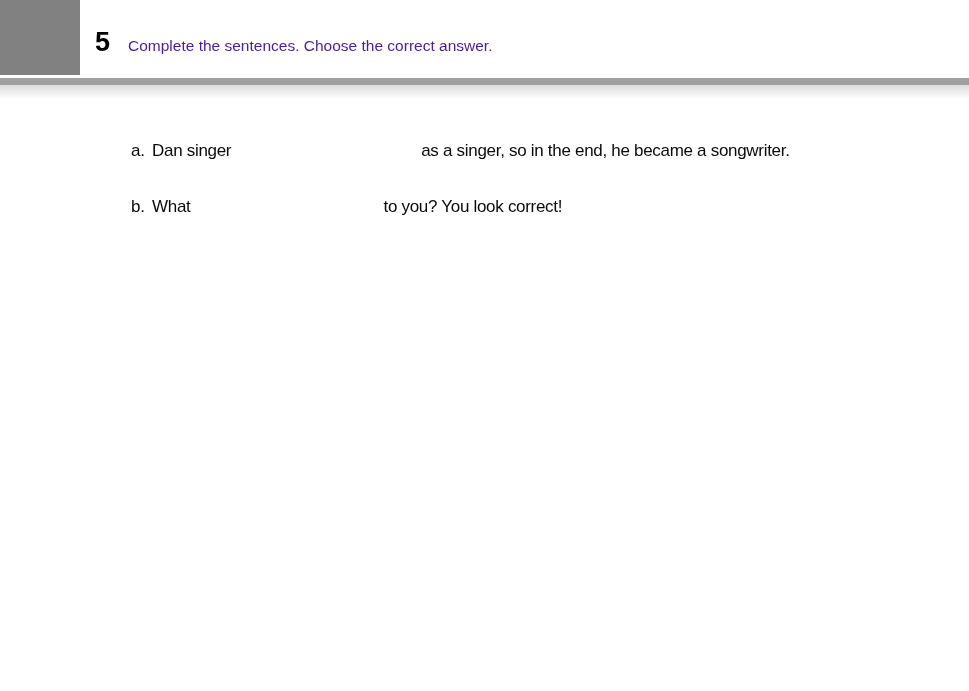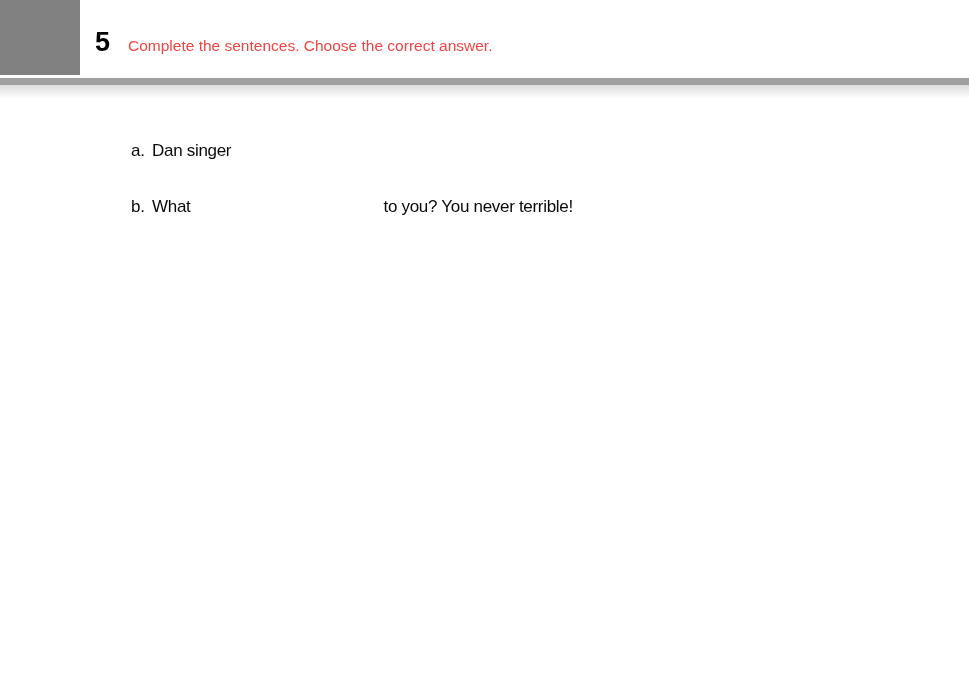--- a/index.html
+++ b/index.html
@@ -46,21 +46,21 @@
     letter-spacing: -0.5px;
     line-height: 1;
   }
 
   .instruction {
     position: absolute;
     left: 128px;
     top: 37px;
     font-size: 15.5px;
     font-weight: 500;
-    color: #ef4444;
+    color: #4c1d95;
     line-height: 1.2;
   }
 
   
   .divider-bar {
     position: absolute;
     top: 78px; left: 0;
     width: 100%;
     height: 7px;
     background: #a0a0a0;
@@ -119,22 +119,23 @@
     <div class="instruction">Complete the sentences. Choose the correct answer.</div>
   </div>
 
   <div class="divider-bar"></div>
   <div class="divider-shadow"></div>
 
   <div class="question-row row-a">
     <span class="question-letter">a.</span>
     <span class="question-text-before">Dan singer</span>
     <span class="answer-blank"></span>
+    <span class="question-text-after">as a singer, so in the end, he became a songwriter.</span>
   </div>
 
   <div class="question-row row-b">
     <span class="question-letter">b.</span>
     <span class="question-text-before">What</span>
     <span class="answer-blank"></span>
-    <span class="question-text-after">to you? You never terrible!</span>
+    <span class="question-text-after">to you? You look correct!</span>
   </div>
 
 </div>
 
 </body></html>

